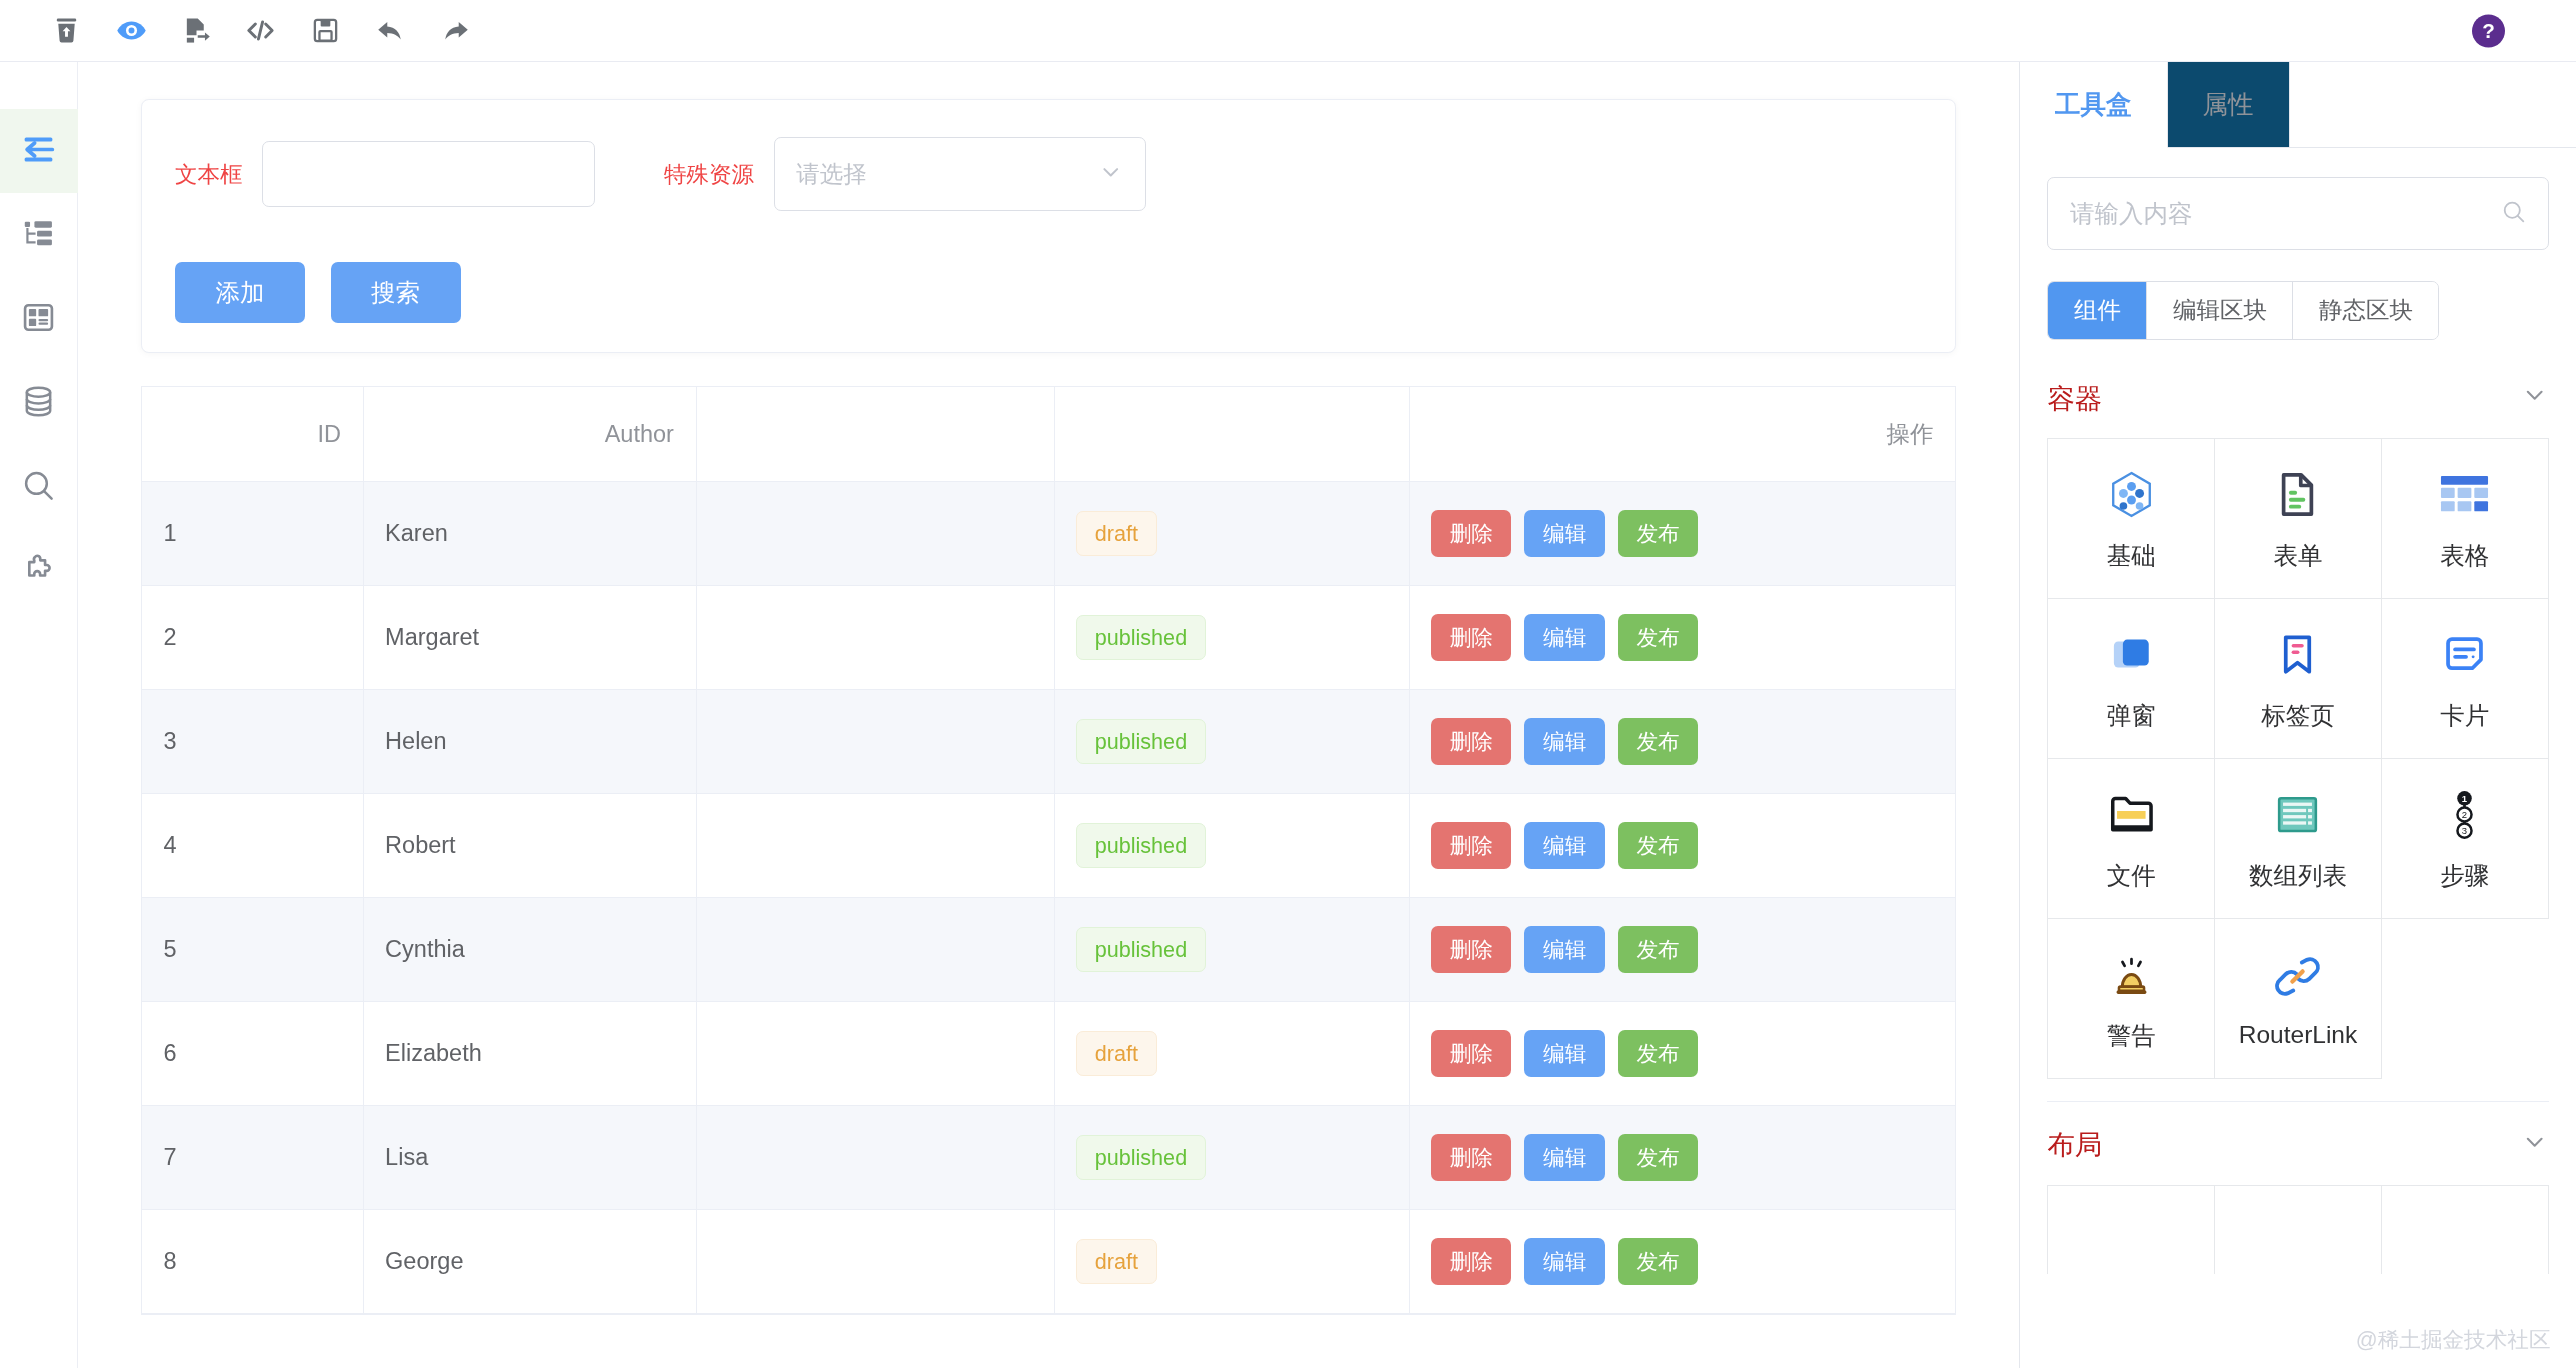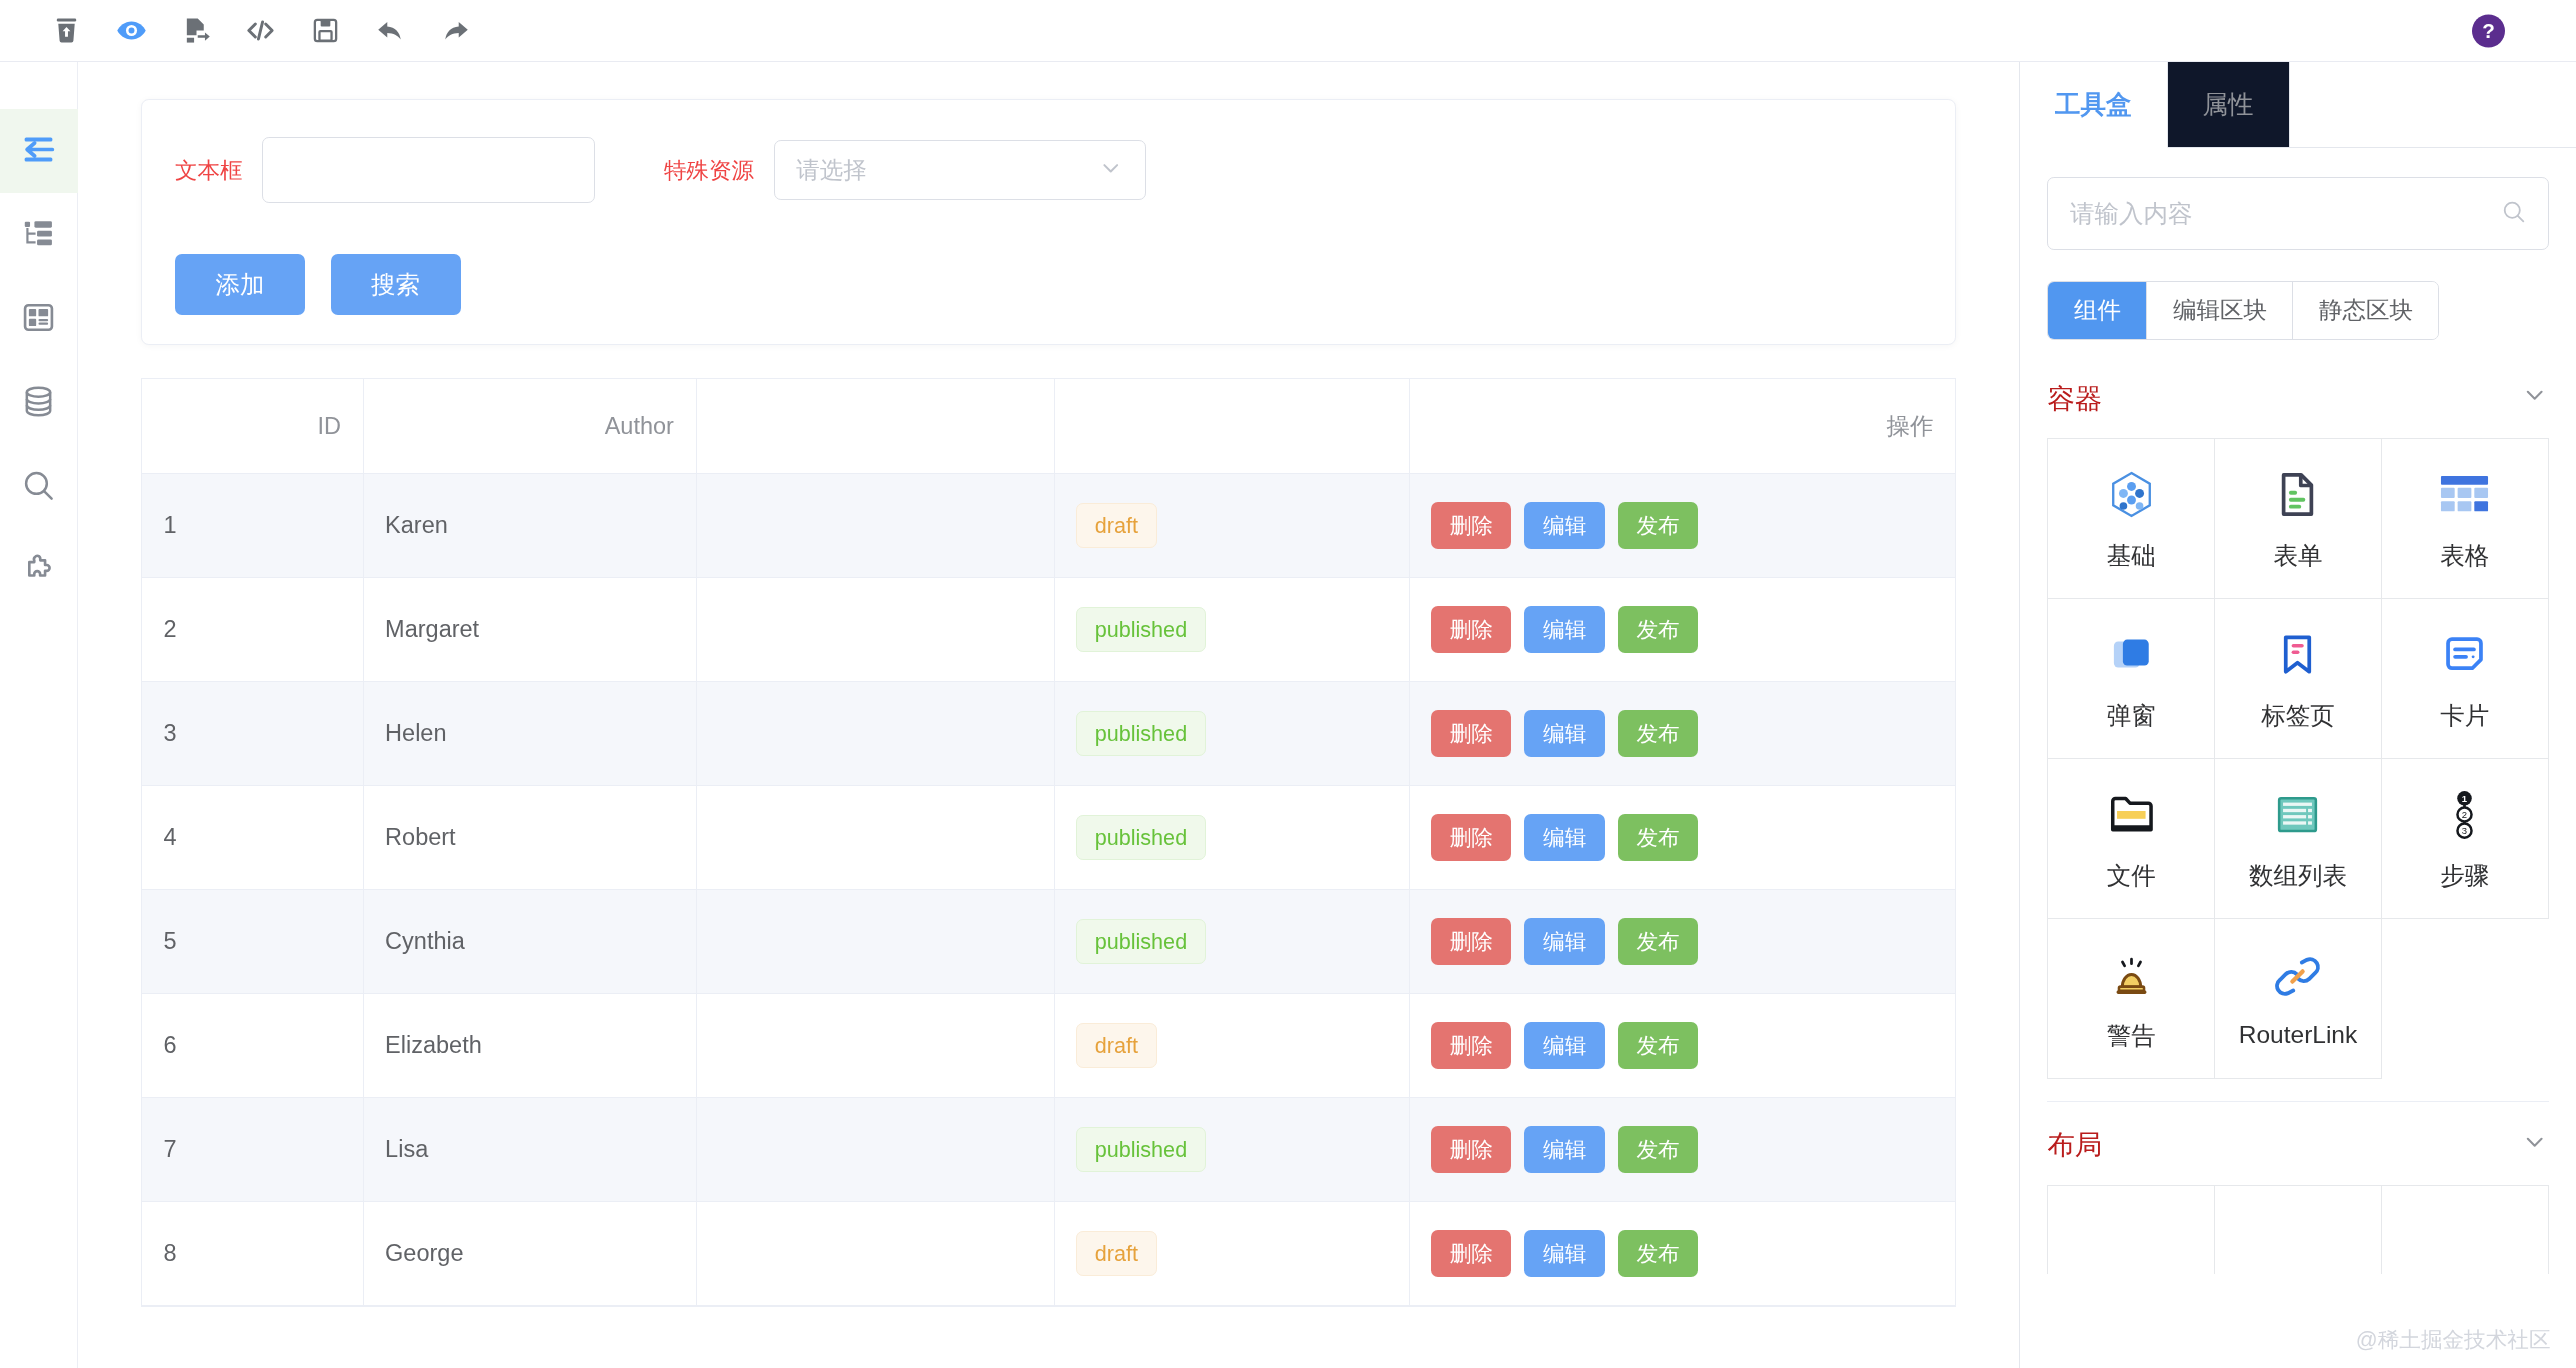--- a/index.html
+++ b/index.html
@@ -79,21 +79,21 @@
     margin-right: 19.6px; white-space: nowrap;
   }
   .text-input {
     width: 333px; height: 66px;
     border: 1px solid #dcdfe6; border-radius: 6.9px;
     background: #fff; outline: none;
     font-size: 22.5px; color: #606266; padding: 0 21.6px;
     font-family: inherit;
   }
   .select-box {
-    width: 372px; height: 60px;
+    width: 372px; height: 74px;
     border: 1px solid #dcdfe6; border-radius: 6.9px;
     background: #fff;
     display: flex; align-items: center; justify-content: space-between;
     padding: 0 21.6px; cursor: pointer;
   }
   .select-ph { font-size: 23.5px; color: #c0c4cc; }
   .form-actions { display: flex; padding: 0 33px; margin-top: 51px; gap: 25.5px; }
   .btn-primary {
     background: #66a3f5; color: #fff; border: none; border-radius: 6.9px;
     font-size: 24.5px; height: 61px; min-width: 130px; padding: 0 25.5px;
@@ -154,21 +154,21 @@
     background: #ffffff;
     border-left: 1px solid #e4e7ed;
     display: flex; flex-direction: column;
     position: relative;
   }
   .rtabs { display: flex; height: 86px; border-bottom: 1px solid #e4e7ed; background:#fff; }
   .rtab {
     flex: 0 0 auto; padding: 0 35px;
     display: flex; align-items: center; justify-content: center;
     font-size: 25.5px; color: #909399; cursor: pointer;
-    background: #0f172a; border-right: 1px solid #e4e7ed;
+    background: #0c4a6e; border-right: 1px solid #e4e7ed;
   }
   .rtab.active { background: #ffffff; color: #5197f0; font-weight: bold; border-bottom: 1px solid #fff; margin-bottom:-1px; }
 
   .r-inner { padding: 29px 27.4px 0 27.4px; flex: 1 1 auto; overflow: hidden; }
   .r-search {
     height: 73px; border: 1px solid #dcdfe6; border-radius: 6.9px;
     display: flex; align-items: center; padding: 0 21.6px;
     margin-bottom: 31px;
   }
   .r-search input {

